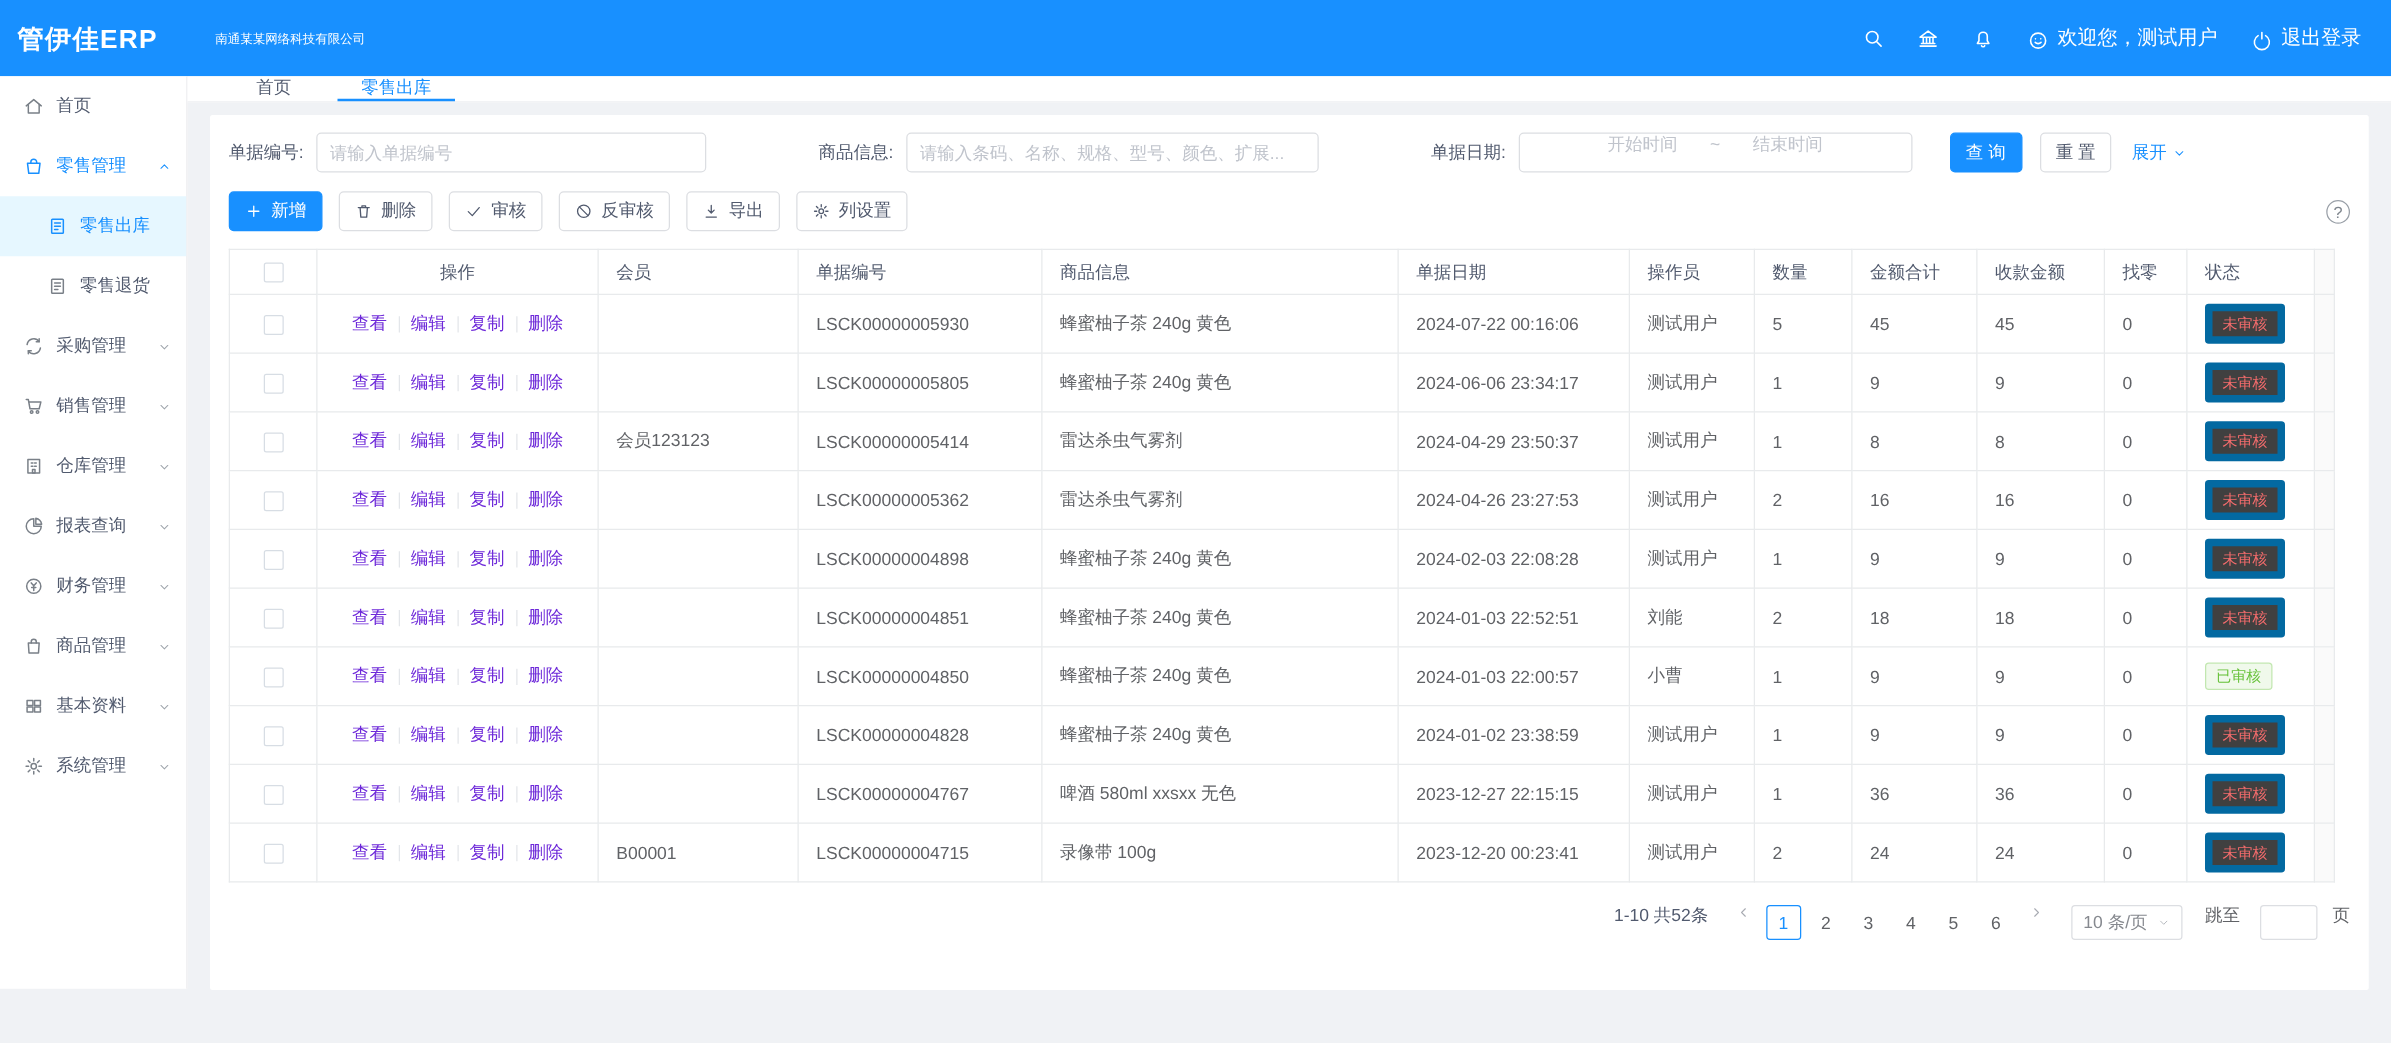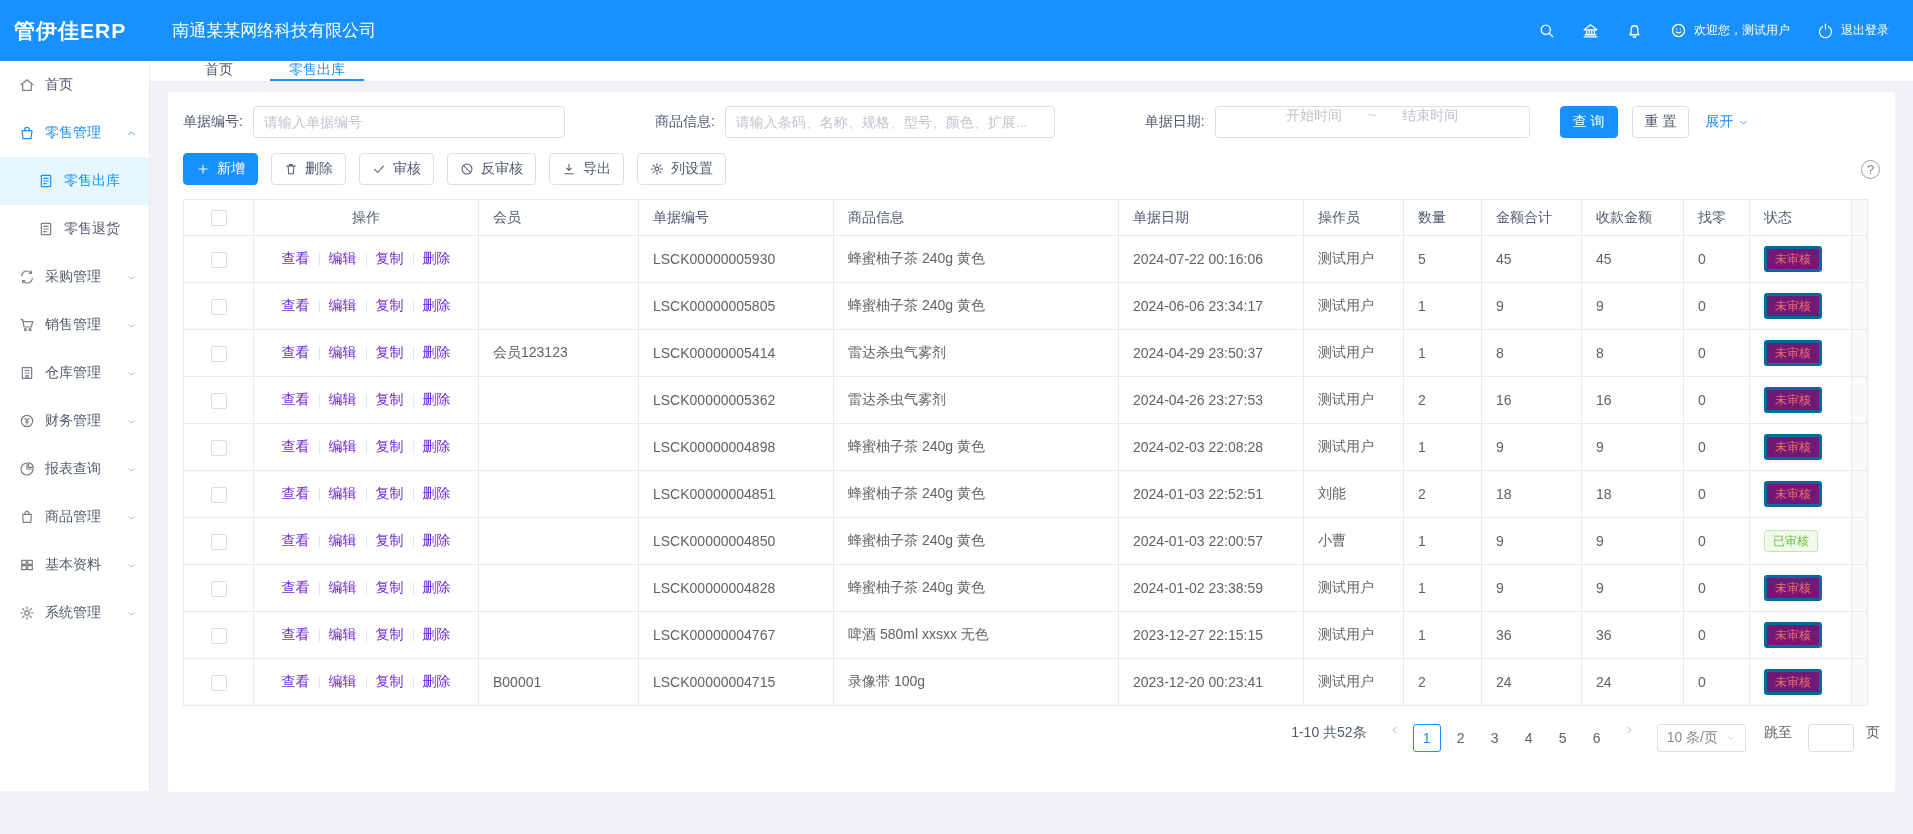--- a/index.html
+++ b/index.html
@@ -4,24 +4,24 @@
 <style>
   *{margin:0;padding:0;box-sizing:border-box}
   html,body{width:1913px;height:834px;overflow:hidden}
   body{font-family:"Liberation Sans","DejaVu Sans",sans-serif;font-size:14px;color:#515a6e;background:#f0f2f5}
   .icon{display:inline-flex;align-items:center;justify-content:center}
   .icon svg{display:block}
 
   
   .topbar{height:61px;background:#1890ff;display:flex;align-items:center;color:#fff;padding:0 24px 0 14px}
   .logo{font-size:21px;font-weight:bold;letter-spacing:1px}
-  .company{font-size:17px;margin-left:46px;flex:1}
+  .company{font-size:10px;margin-left:46px;flex:1}
   .topbar-right{display:flex;align-items:center;gap:27px}
   .topbar .icon{font-size:17px;color:#fff}
-  .top-group{display:flex;align-items:flex-start;gap:7px;font-size:12px;cursor:pointer}
+  .top-group{display:flex;align-items:flex-end;gap:7px;font-size:16px;cursor:pointer}
 
   
   .layout{display:flex;height:730px}
   .sidebar{width:150px;background:#fff;border-right:1px solid #ededf0;flex-shrink:0}
   .side-item{height:48px;display:flex;align-items:center;padding:0 12px 0 19px;color:#515a6e;cursor:pointer}
   .side-item .icon{font-size:16px;color:#7a8088;margin-right:10px}
   .side-label{flex:1;font-size:14px}
   .side-item .chev{font-size:11px;color:#a0a6ad;margin-right:0}
   .side-item.child{padding-left:38px}
   .side-item.active{color:#1890ff}
@@ -63,21 +63,21 @@
   th,td{border:1px solid #e8eaec;height:47px;padding:0 14px;text-align:left;font-weight:normal;color:#606266;overflow:hidden;white-space:nowrap;text-overflow:ellipsis}
   thead th{height:36px;color:#515a6e;background:#fff}
   .col-check{text-align:center;padding:0}
   .col-op{text-align:center}
   td.gutter,th.gutter{background:#fafafa;padding:0}
   .cb{width:16px;height:16px;border:1px solid #d7dde4;border-radius:2px;background:#fff;display:inline-block;vertical-align:middle;cursor:pointer}
   .op-links{display:flex;align-items:center;justify-content:center}
   .op-link{color:#6d28d9;cursor:pointer;text-decoration:none}
   .op-sep{width:1px;height:13px;background:#e3e6ea;margin:0 9px}
   .badge{display:inline-block;padding:3px 8px;font-size:12px;border-radius:3px;line-height:1.2}
-  .badge.unaudited{color:#f56c6c;background:#701a75;border:3px solid #0369a1}
+  .badge.unaudited{color:#f56c6c;background:#404040;border:6px solid #0369a1}
   .badge.audited{color:#67c23a;background:#f0f9eb;border:1px solid #c2e7b0}
 
   
   .pagination{display:flex;justify-content:flex-end;align-items:flex-start;margin-top:18px;color:#606266;gap:6px;font-size:14px}
   .pg-total{margin-right:10px;color:#515a6e}
   .pg-arrow{color:#a8abb2;font-size:12px;padding:0 6px;cursor:pointer}
   .page-nums{display:flex;gap:6px}
   .page-num{min-width:28px;height:28px;line-height:26px;text-align:center;border:1px solid transparent;border-radius:3px;cursor:pointer;padding:0 4px}
   .page-num.current{border-color:#1890ff;color:#1890ff}
   .size-select{border:1px solid #dcdee2;border-radius:3px;height:28px;display:inline-flex;align-items:center;gap:8px;padding:0 9px;color:#86898f;cursor:pointer;margin:0 8px 0 10px}
@@ -212,39 +212,39 @@
         <span class="side-label">仓库管理</span>
         <span class="icon chev">
           <svg viewBox="0 0 24 24" width="1em" height="1em" fill="none" stroke="currentColor" stroke-width="1.8" stroke-linecap="round" stroke-linejoin="round">
             <path d="M6 9.5l6 6 6-6"></path>
           </svg>
         </span>
       </div>
       <div class="side-item">
         <span class="icon">
           <svg viewBox="0 0 24 24" width="1em" height="1em" fill="none" stroke="currentColor" stroke-width="1.8" stroke-linecap="round" stroke-linejoin="round">
+            <path d="M12 3a9 9 0 1 0 9 9h-9z"></path>
+            <path d="M14.5 2.5a9 9 0 0 1 7 7h-7z"></path>
+          </svg>
+        </span>
+        <span class="side-label">报表查询</span>
+        <span class="icon chev">
+          <svg viewBox="0 0 24 24" width="1em" height="1em" fill="none" stroke="currentColor" stroke-width="1.8" stroke-linecap="round" stroke-linejoin="round">
+            <path d="M6 9.5l6 6 6-6"></path>
+          </svg>
+        </span>
+      </div>
+      <div class="side-item">
+        <span class="icon">
+          <svg viewBox="0 0 24 24" width="1em" height="1em" fill="none" stroke="currentColor" stroke-width="1.8" stroke-linecap="round" stroke-linejoin="round">
             <circle cx="12" cy="12" r="8.5"></circle>
             <path d="M9 8l3 3.5L15 8M9.5 13.5h5M12 11.5V17"></path>
           </svg>
         </span>
         <span class="side-label">财务管理</span>
-        <span class="icon chev">
-          <svg viewBox="0 0 24 24" width="1em" height="1em" fill="none" stroke="currentColor" stroke-width="1.8" stroke-linecap="round" stroke-linejoin="round">
-            <path d="M6 9.5l6 6 6-6"></path>
-          </svg>
-        </span>
-      </div>
-      <div class="side-item">
-        <span class="icon">
-          <svg viewBox="0 0 24 24" width="1em" height="1em" fill="none" stroke="currentColor" stroke-width="1.8" stroke-linecap="round" stroke-linejoin="round">
-            <path d="M12 3a9 9 0 1 0 9 9h-9z"></path>
-            <path d="M14.5 2.5a9 9 0 0 1 7 7h-7z"></path>
-          </svg>
-        </span>
-        <span class="side-label">报表查询</span>
         <span class="icon chev">
           <svg viewBox="0 0 24 24" width="1em" height="1em" fill="none" stroke="currentColor" stroke-width="1.8" stroke-linecap="round" stroke-linejoin="round">
             <path d="M6 9.5l6 6 6-6"></path>
           </svg>
         </span>
       </div>
       <div class="side-item">
         <span class="icon">
           <svg viewBox="0 0 24 24" width="1em" height="1em" fill="none" stroke="currentColor" stroke-width="1.8" stroke-linecap="round" stroke-linejoin="round">
             <path d="M5.5 8h13l-.8 12H6.3z"></path>

